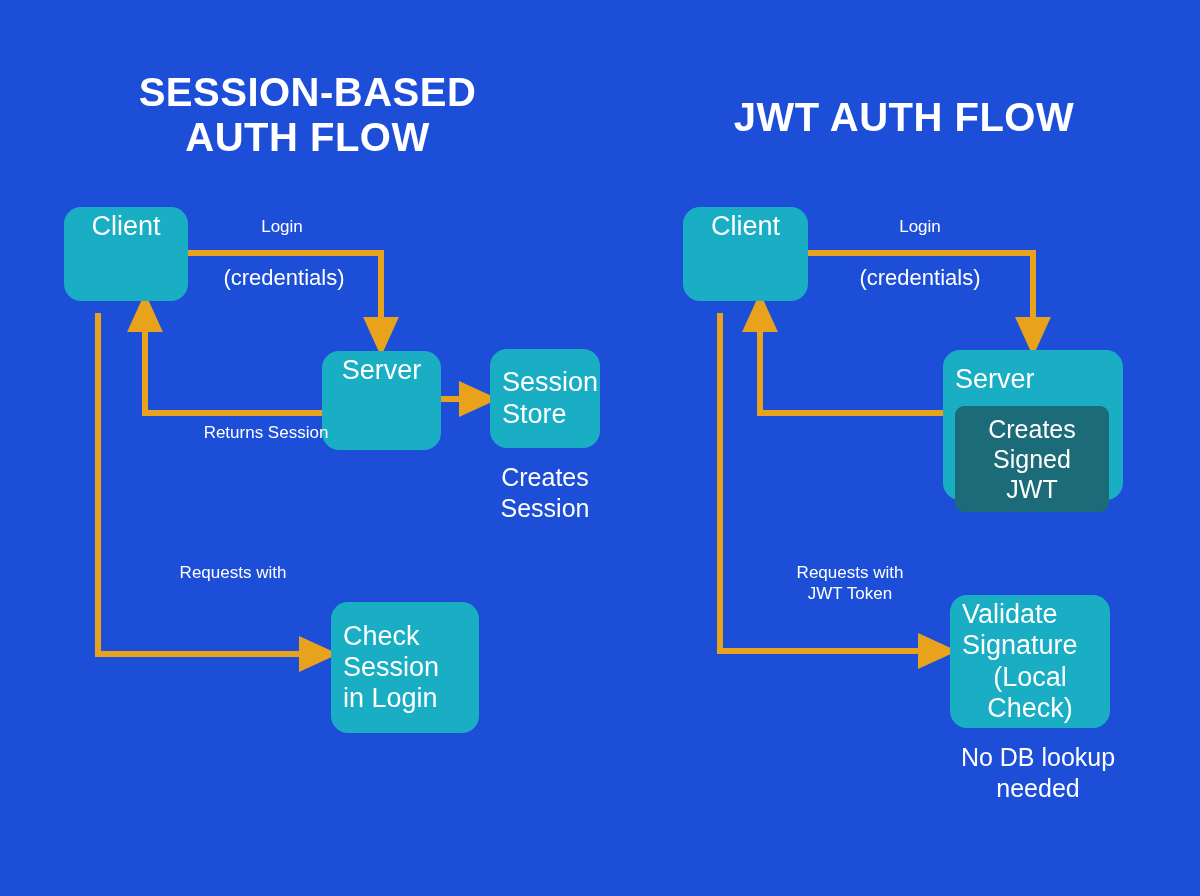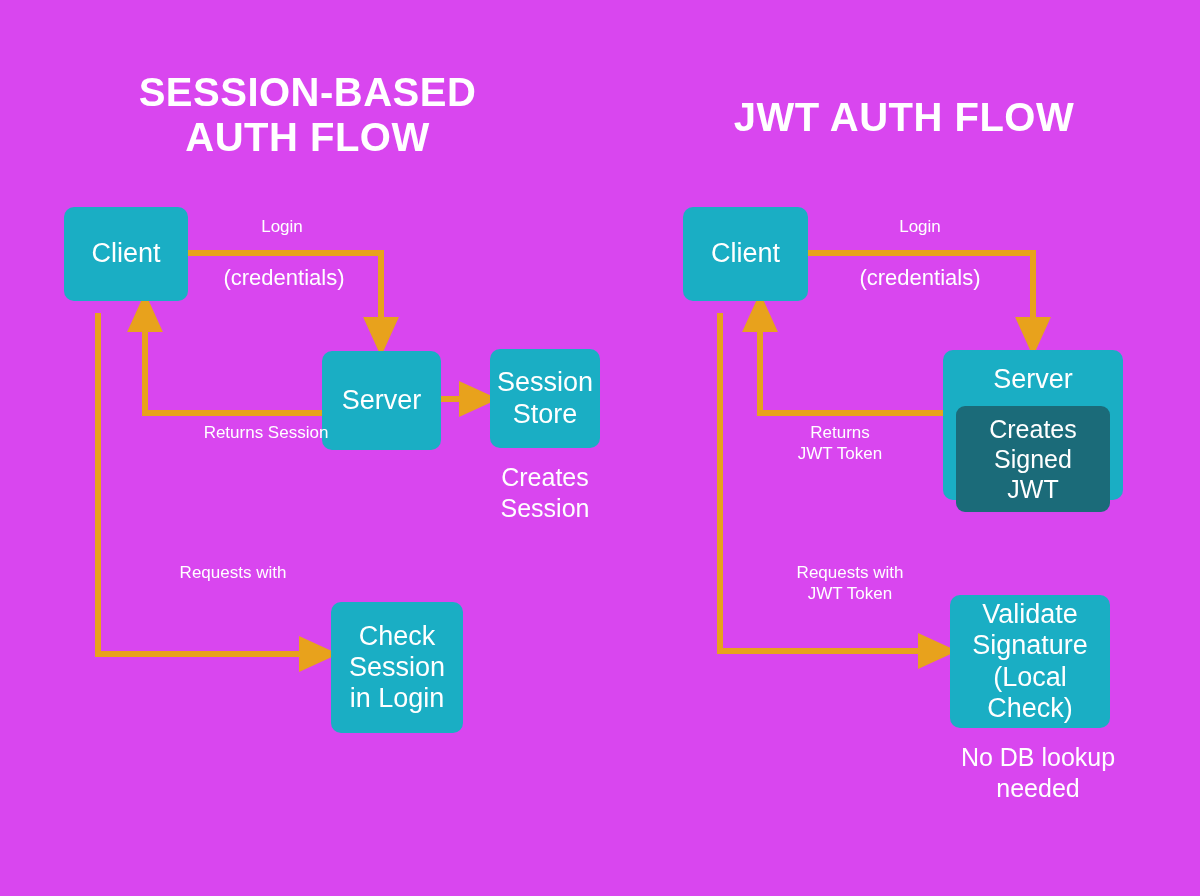--- a/index.html
+++ b/index.html
@@ -4,21 +4,21 @@
 <style>
   html, body {
     margin: 0;
     padding: 0;
     background: #0d1026;
   }
   #canvas {
     position: relative;
     width: 1200px;
     height: 896px;
-    background: #d946ef;
+    background: #1d4ed8;
     overflow: hidden;
     font-family: "Liberation Sans", sans-serif;
   }
   #arrows {
     position: absolute;
     left: 0;
     top: 0;
     width: 1200px;
     height: 896px;
     pointer-events: none;
@@ -28,30 +28,30 @@
     color: #ffffff;
     font-weight: bold;
     font-size: 40px;
     line-height: 1.12;
     letter-spacing: 0.5px;
     text-align: center;
   }
   .node {
     position: absolute;
     background: #1aaec4;
-    border-radius: 10px;
+    border-radius: 17px;
     color: #ffffff;
     display: flex;
-    align-items: center;
+    align-items: flex-start;
     justify-content: center;
     text-align: center;
     font-size: 27px;
     line-height: 1.16;
     box-sizing: border-box;
-    padding: 4px 4px;
+    padding: 4px 12px;
   }
   .node.stack {
     flex-direction: column;
     justify-content: flex-start;
     padding-top: 14px;
   }
   .inner-node {
     background: #1b6b79;
     border-radius: 9px;
     color: #ffffff;
@@ -123,21 +123,21 @@
 
   <div class="node" style="left:322px; top:351px; width:119px; height:99px;">
     <span>Server</span>
   </div>
 
   <div class="node" style="left:490px; top:349px; width:110px; height:99px; flex-direction:column;">
     <span>Session</span>
     <span>Store</span>
   </div>
 
-  <div class="node" style="left:331px; top:602px; width:132px; height:131px; flex-direction:column;">
+  <div class="node" style="left:331px; top:602px; width:148px; height:131px; flex-direction:column;">
     <span>Check</span>
     <span>Session</span>
     <span>in Login</span>
   </div>
 
   <div class="edge-label" style="left:222px; top:217px; width:120px;">
     <span>Login</span>
   </div>
   <div class="edge-label sub" style="left:200px; top:265px; width:168px;">
     <span>(credentials)</span>
@@ -178,24 +178,20 @@
     <span>(Local Check)</span>
   </div>
 
   <div class="edge-label" style="left:860px; top:217px; width:120px;">
     <span>Login</span>
   </div>
   <div class="edge-label sub" style="left:836px; top:265px; width:168px;">
     <span>(credentials)</span>
   </div>
 
-  <div class="edge-label" style="left:774px; top:423px; width:132px;">
-    <div>Returns</div>
-    <div>JWT Token</div>
-  </div>
 
   <div class="edge-label" style="left:760px; top:563px; width:180px;">
     <div>Requests with</div>
     <div>JWT Token</div>
   </div>
 
   <div class="note" style="left:938px; top:742px; width:200px;">
     <div>No DB lookup</div>
     <div>needed</div>
   </div>

